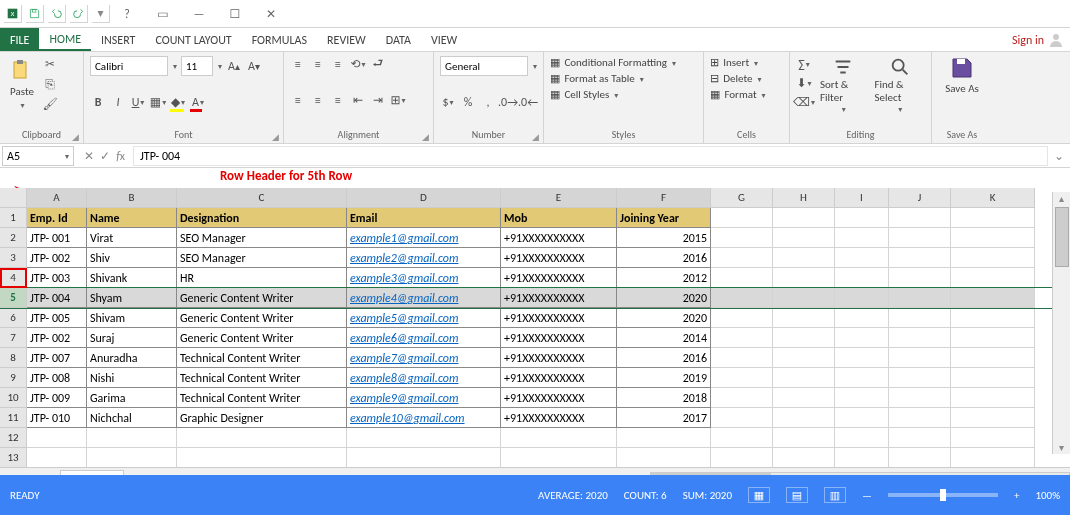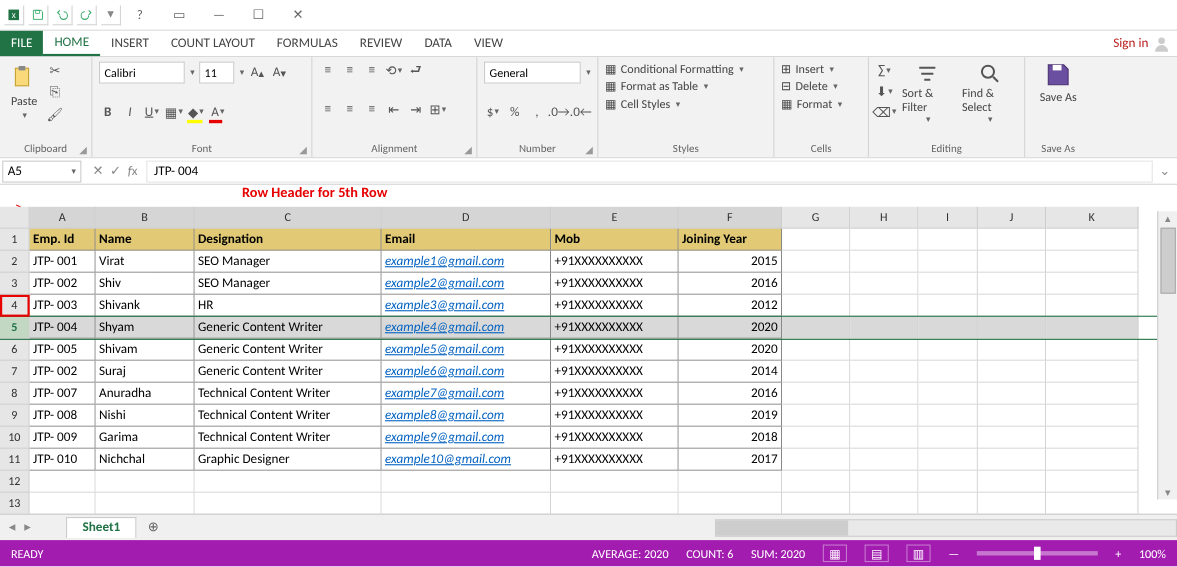--- a/index.html
+++ b/index.html
@@ -83,21 +83,21 @@
 
 
 .sheettabs { height: 24px; display:flex; align-items:center; border-top:1px solid #ccc; background:#f0f0f0; position:absolute; bottom:24px; left:0; right:0; }
 .st-nav { width:60px; display:flex; gap:8px; padding:0 8px; color:#888; }
 .stab { background:#fff; border:1px solid #ccc; border-bottom:none; padding:2px 14px; font-size:12px; color:#217346; font-weight:bold; }
 .stab-plus { padding:0 10px; color:#666; }
 .hscroll { margin-left:auto; width:420px; height:16px; background:#e9e9e9; border:1px solid #ccc; position:relative; }
 .hthumb { position:absolute; left:0; top:0; height:14px; width:120px; background:#cdcdcd; }
 
 
-.statusbar { position:absolute; bottom:0; left:0; right:0; height:24px; background:#a21caf; color:#fff; display:flex; align-items:center; font-size:11px; padding:0 10px; gap:16px; }
+.statusbar { position:absolute; bottom:0; left:0; right:0; height:40px; background:#3b82f6; color:#fff; display:flex; align-items:center; font-size:11px; padding:0 10px; gap:16px; }
 .statusbar .spacer { flex:1; }
 .statusbar .viewbtn { width:22px; height:16px; border:1px solid rgba(255,255,255,0.4); display:flex; align-items:center; justify-content:center; }
 .zoom-slider { width:110px; height:4px; background:rgba(255,255,255,0.4); position:relative; }
 .zoom-slider .knob { position:absolute; left:52px; top:-4px; width:6px; height:12px; background:#fff; }
 
 .dd { font-size:8px; color:#666; margin-left:1px; }
 </style>
 </head>
 <body>
 

